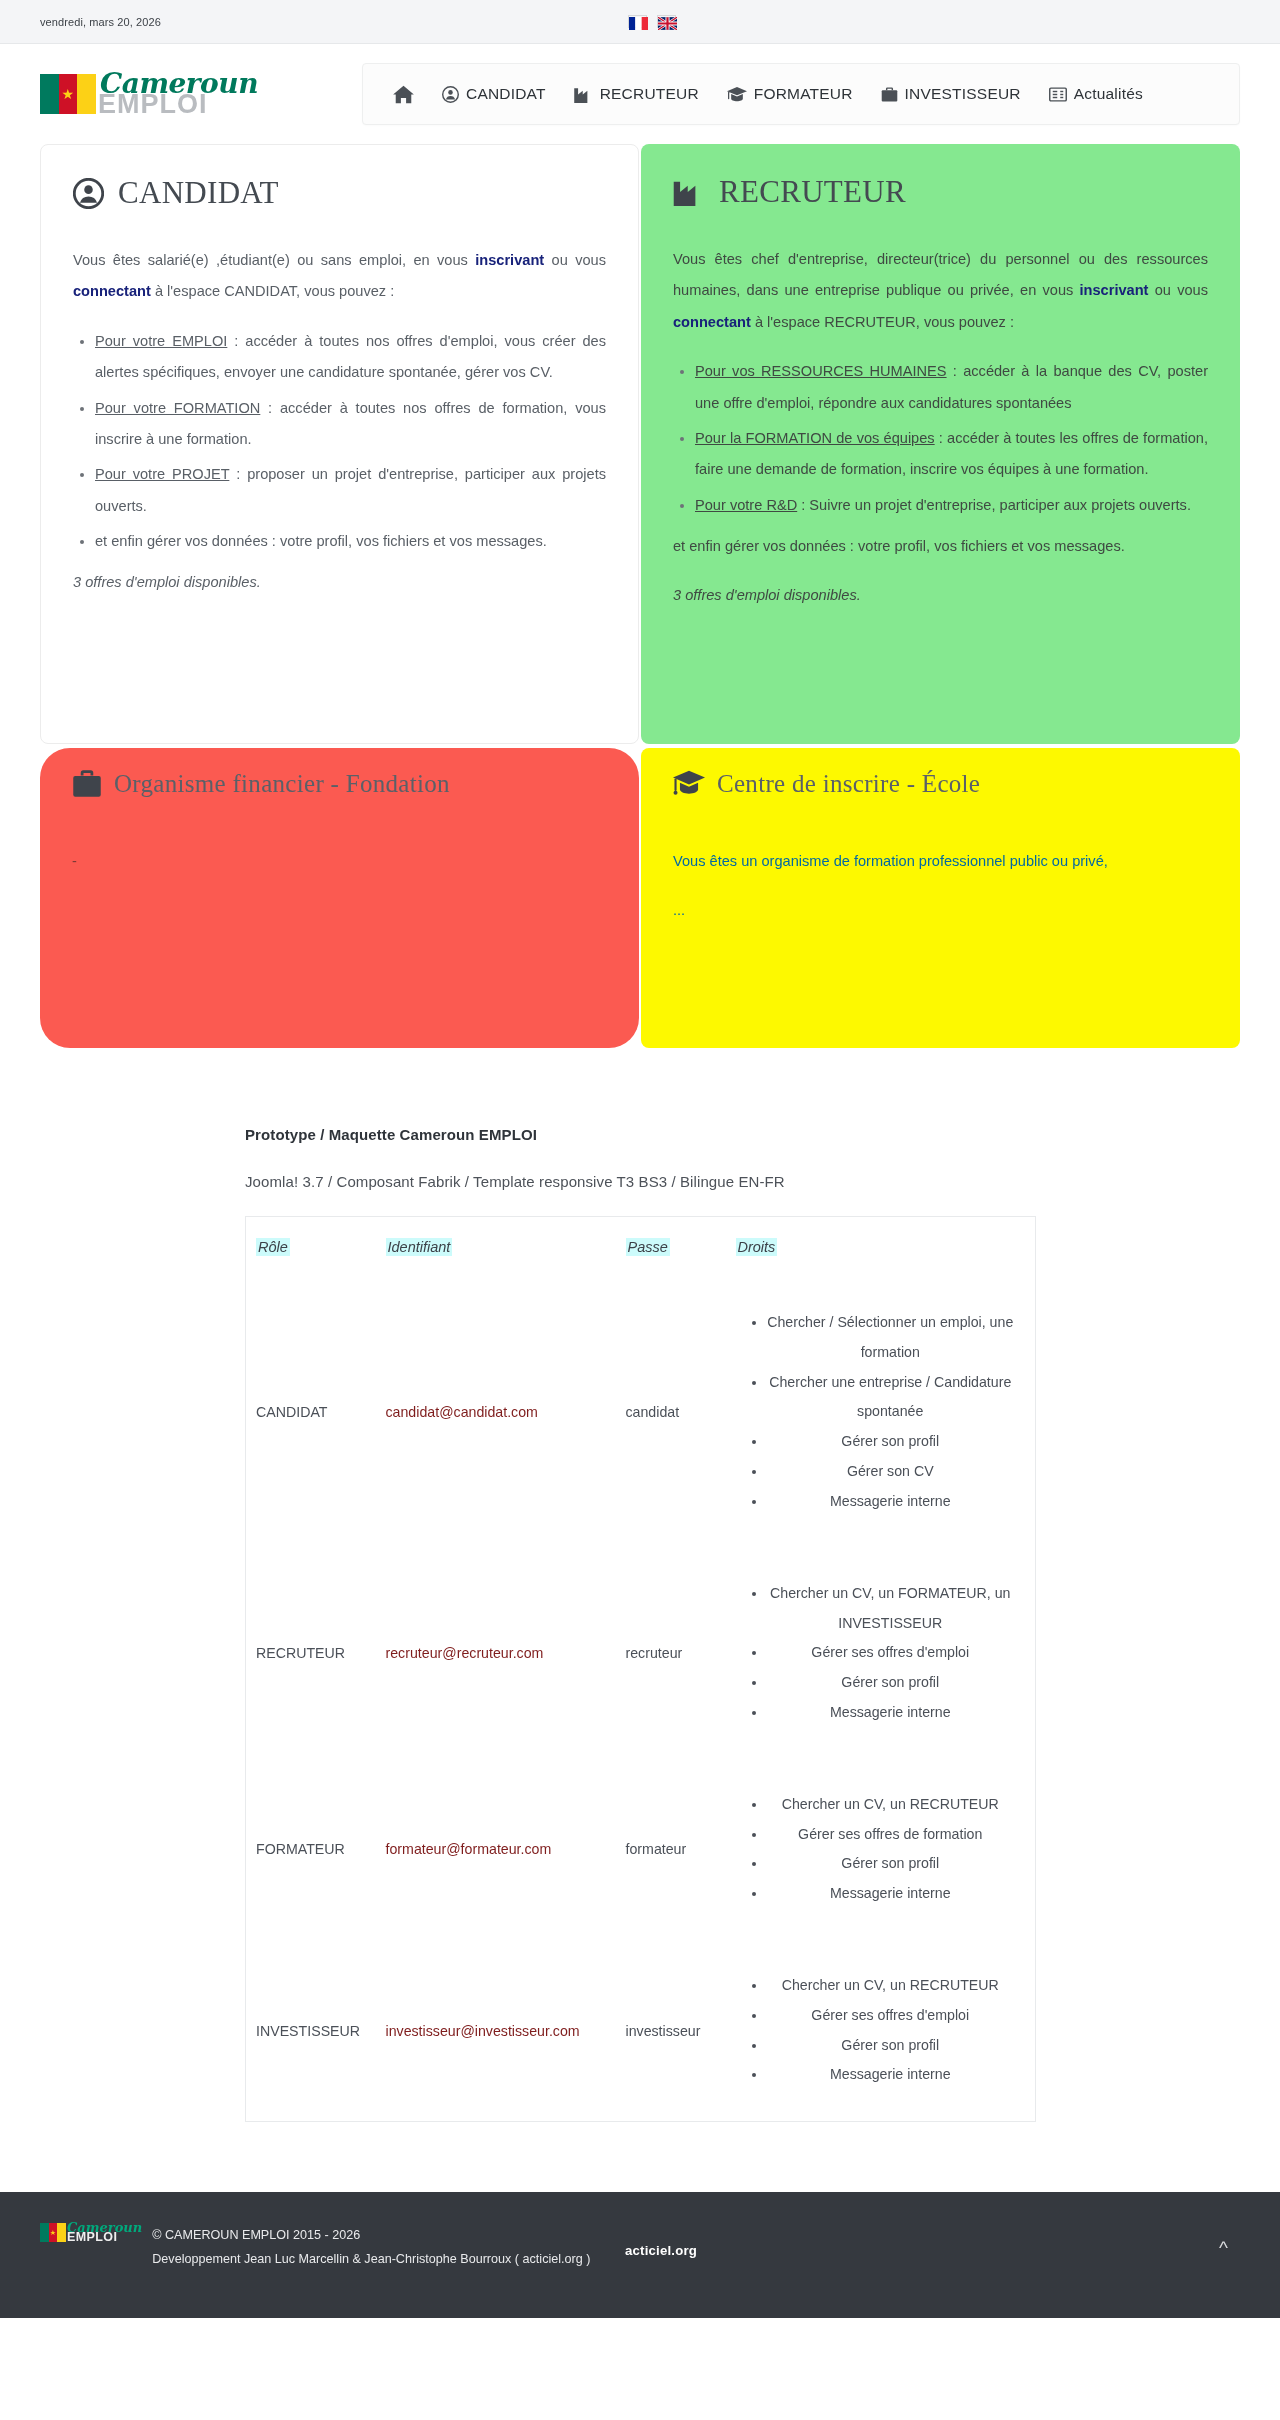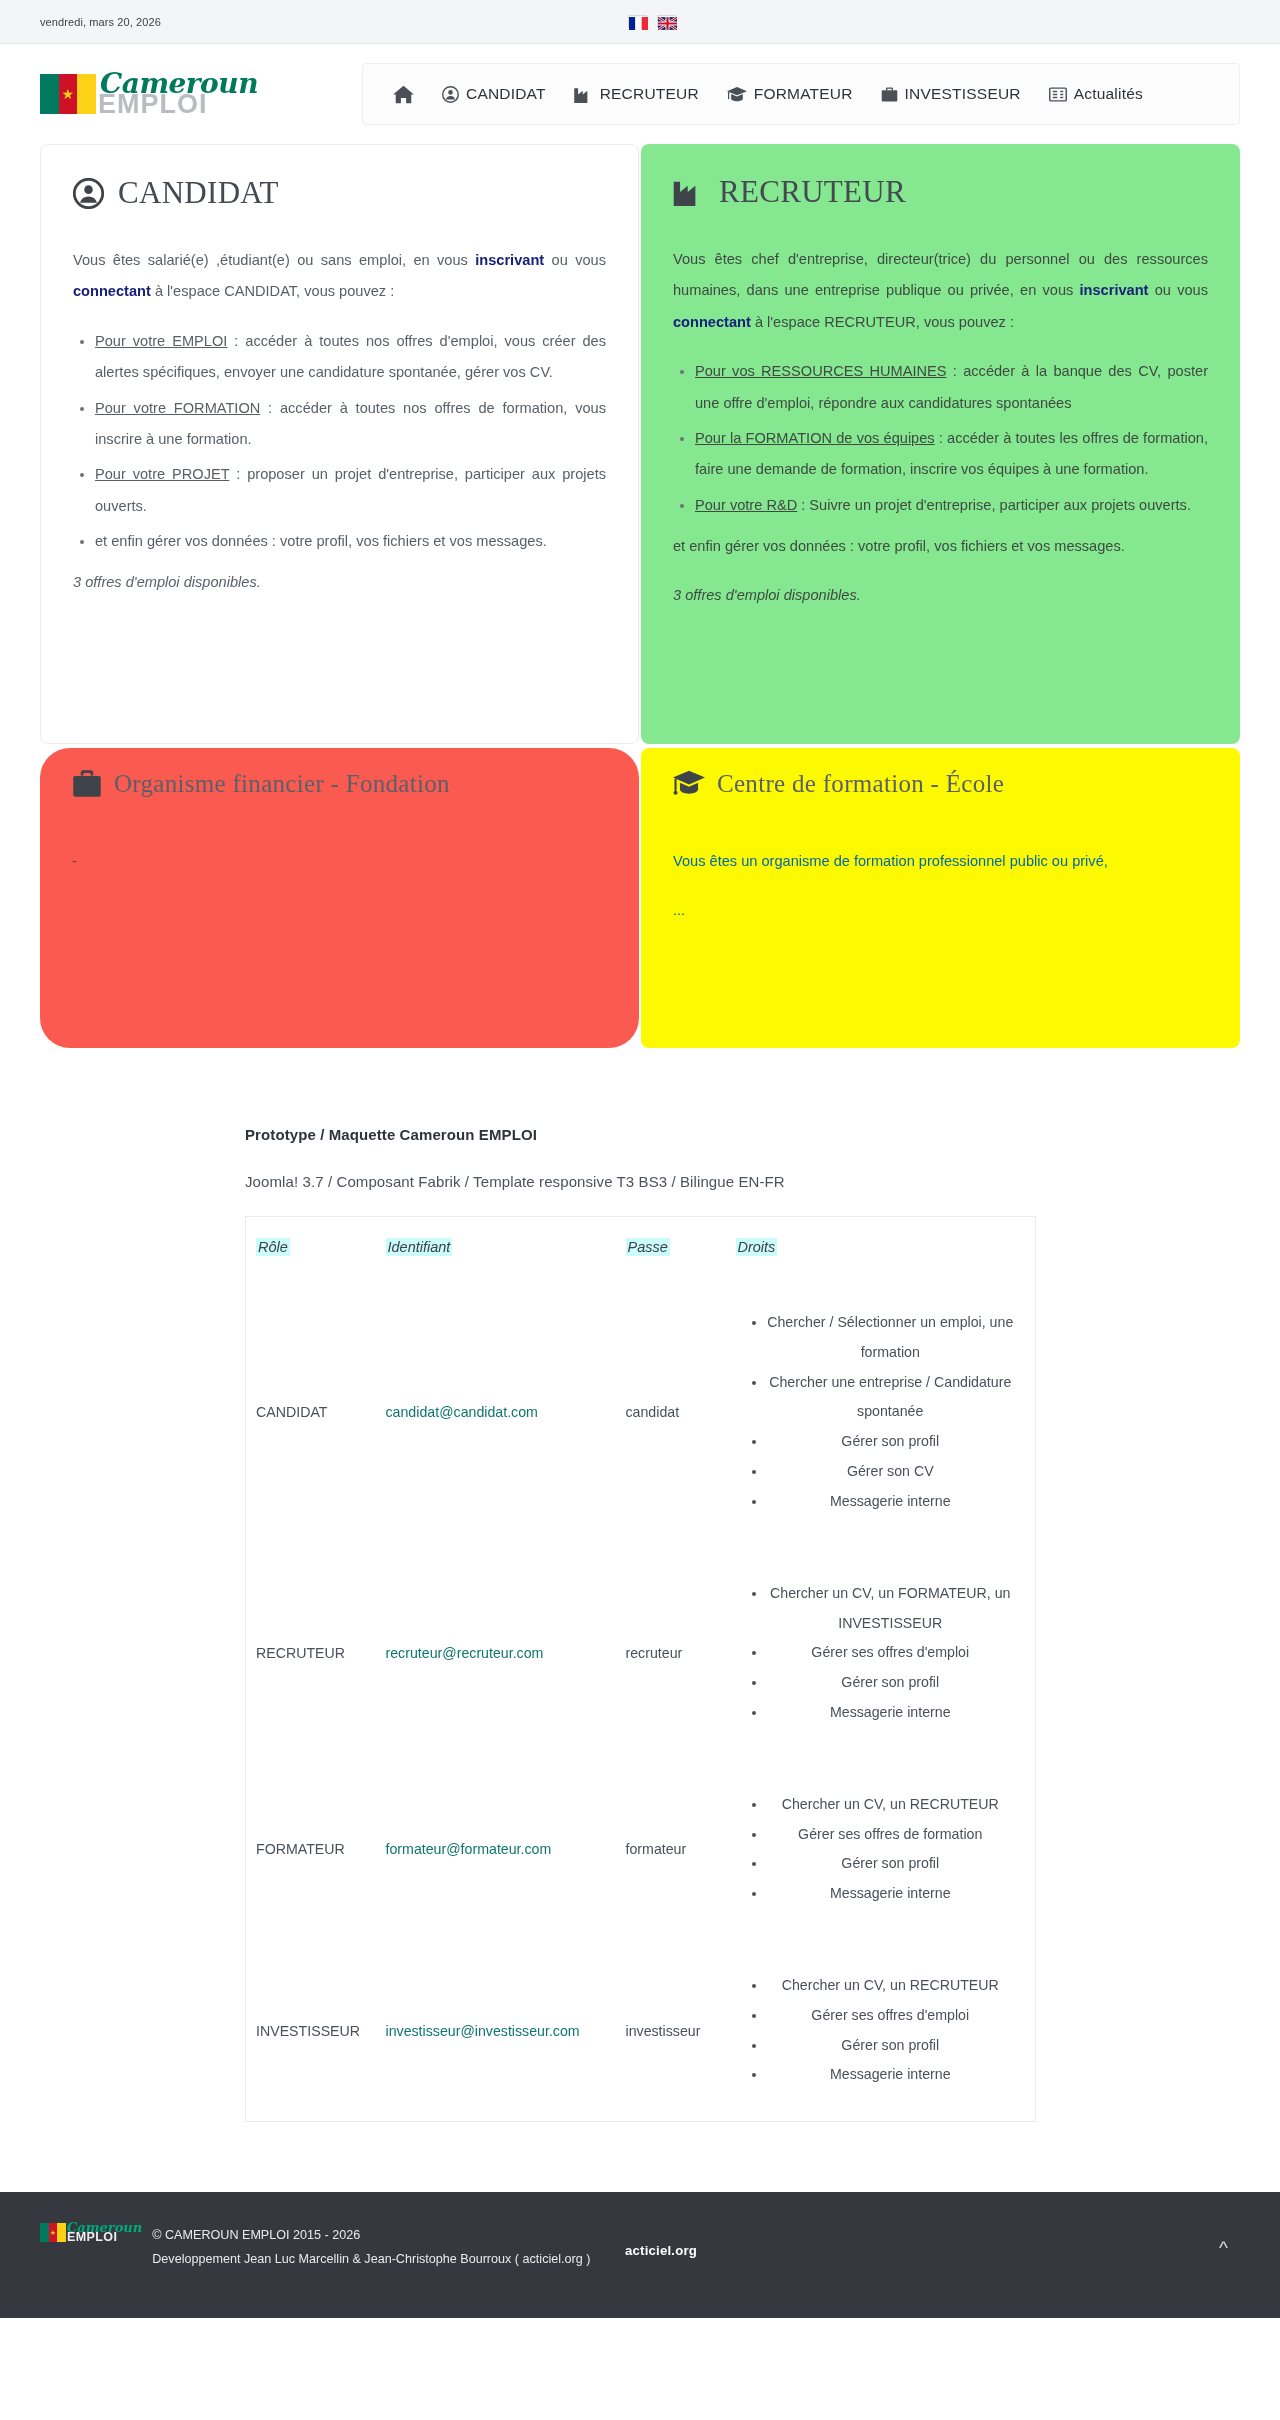--- a/index.html
+++ b/index.html
@@ -234,21 +234,21 @@
     font-size: 14.2px;
     color: #4b5058;
     padding: 18px 8px 18px 0;
   }
   table.roles col.c1 { width: 140px; }
   table.roles col.c2 { width: 240px; }
   table.roles col.c3 { width: 110px; }
   table.roles col.c4 { width: 300px; }
   table.roles th.c1pad, table.roles td.c1pad { padding-left: 10px; }
   table.roles td a {
-    color: #0f766e;
+    color: #7f1d1d;
     text-decoration: none;
   }
   table.roles td ul {
     margin: 13px; padding-left: 18px;
     list-style: disc;
     text-align: center;
   }
   table.roles td ul li {
     font-size: 14.2px;
     color: #4b5058;
@@ -457,21 +457,21 @@
   <section class="panel formation">
     <h2 class="panel-title">
       <span class="picon">
         <svg width="32" height="28" viewBox="0 0 24 20" fill="currentColor">
             <path d="M12 0 0 5.2l12 5.2 12-5.2z"></path>
             <path d="M5.2 9v5.2c0 1.7 3.2 3.1 6.8 3.1s6.8-1.4 6.8-3.1V9l-6.8 3z"></path>
             <rect x="1.1" y="5.8" width="1.6" height="9.5" rx=".8"></rect>
             <circle cx="1.9" cy="16.6" r="1.5"></circle>
           </svg>
       </span>
-      <span class="ptxt">Centre de formation - École</span>
+      <span class="ptxt">Centre de inscrire - École</span>
     </h2>
     <p>Vous êtes un organisme de formation professionnel public ou privé,</p>
     <p class="dots">...</p>
   </section>
 </div>
 
 <div class="proto">
   <h3>Prototype / Maquette Cameroun EMPLOI</h3>
   <p class="sub">Joomla! 3.7 / Composant Fabrik / Template responsive T3 BS3 / Bilingue EN-FR</p>
 

